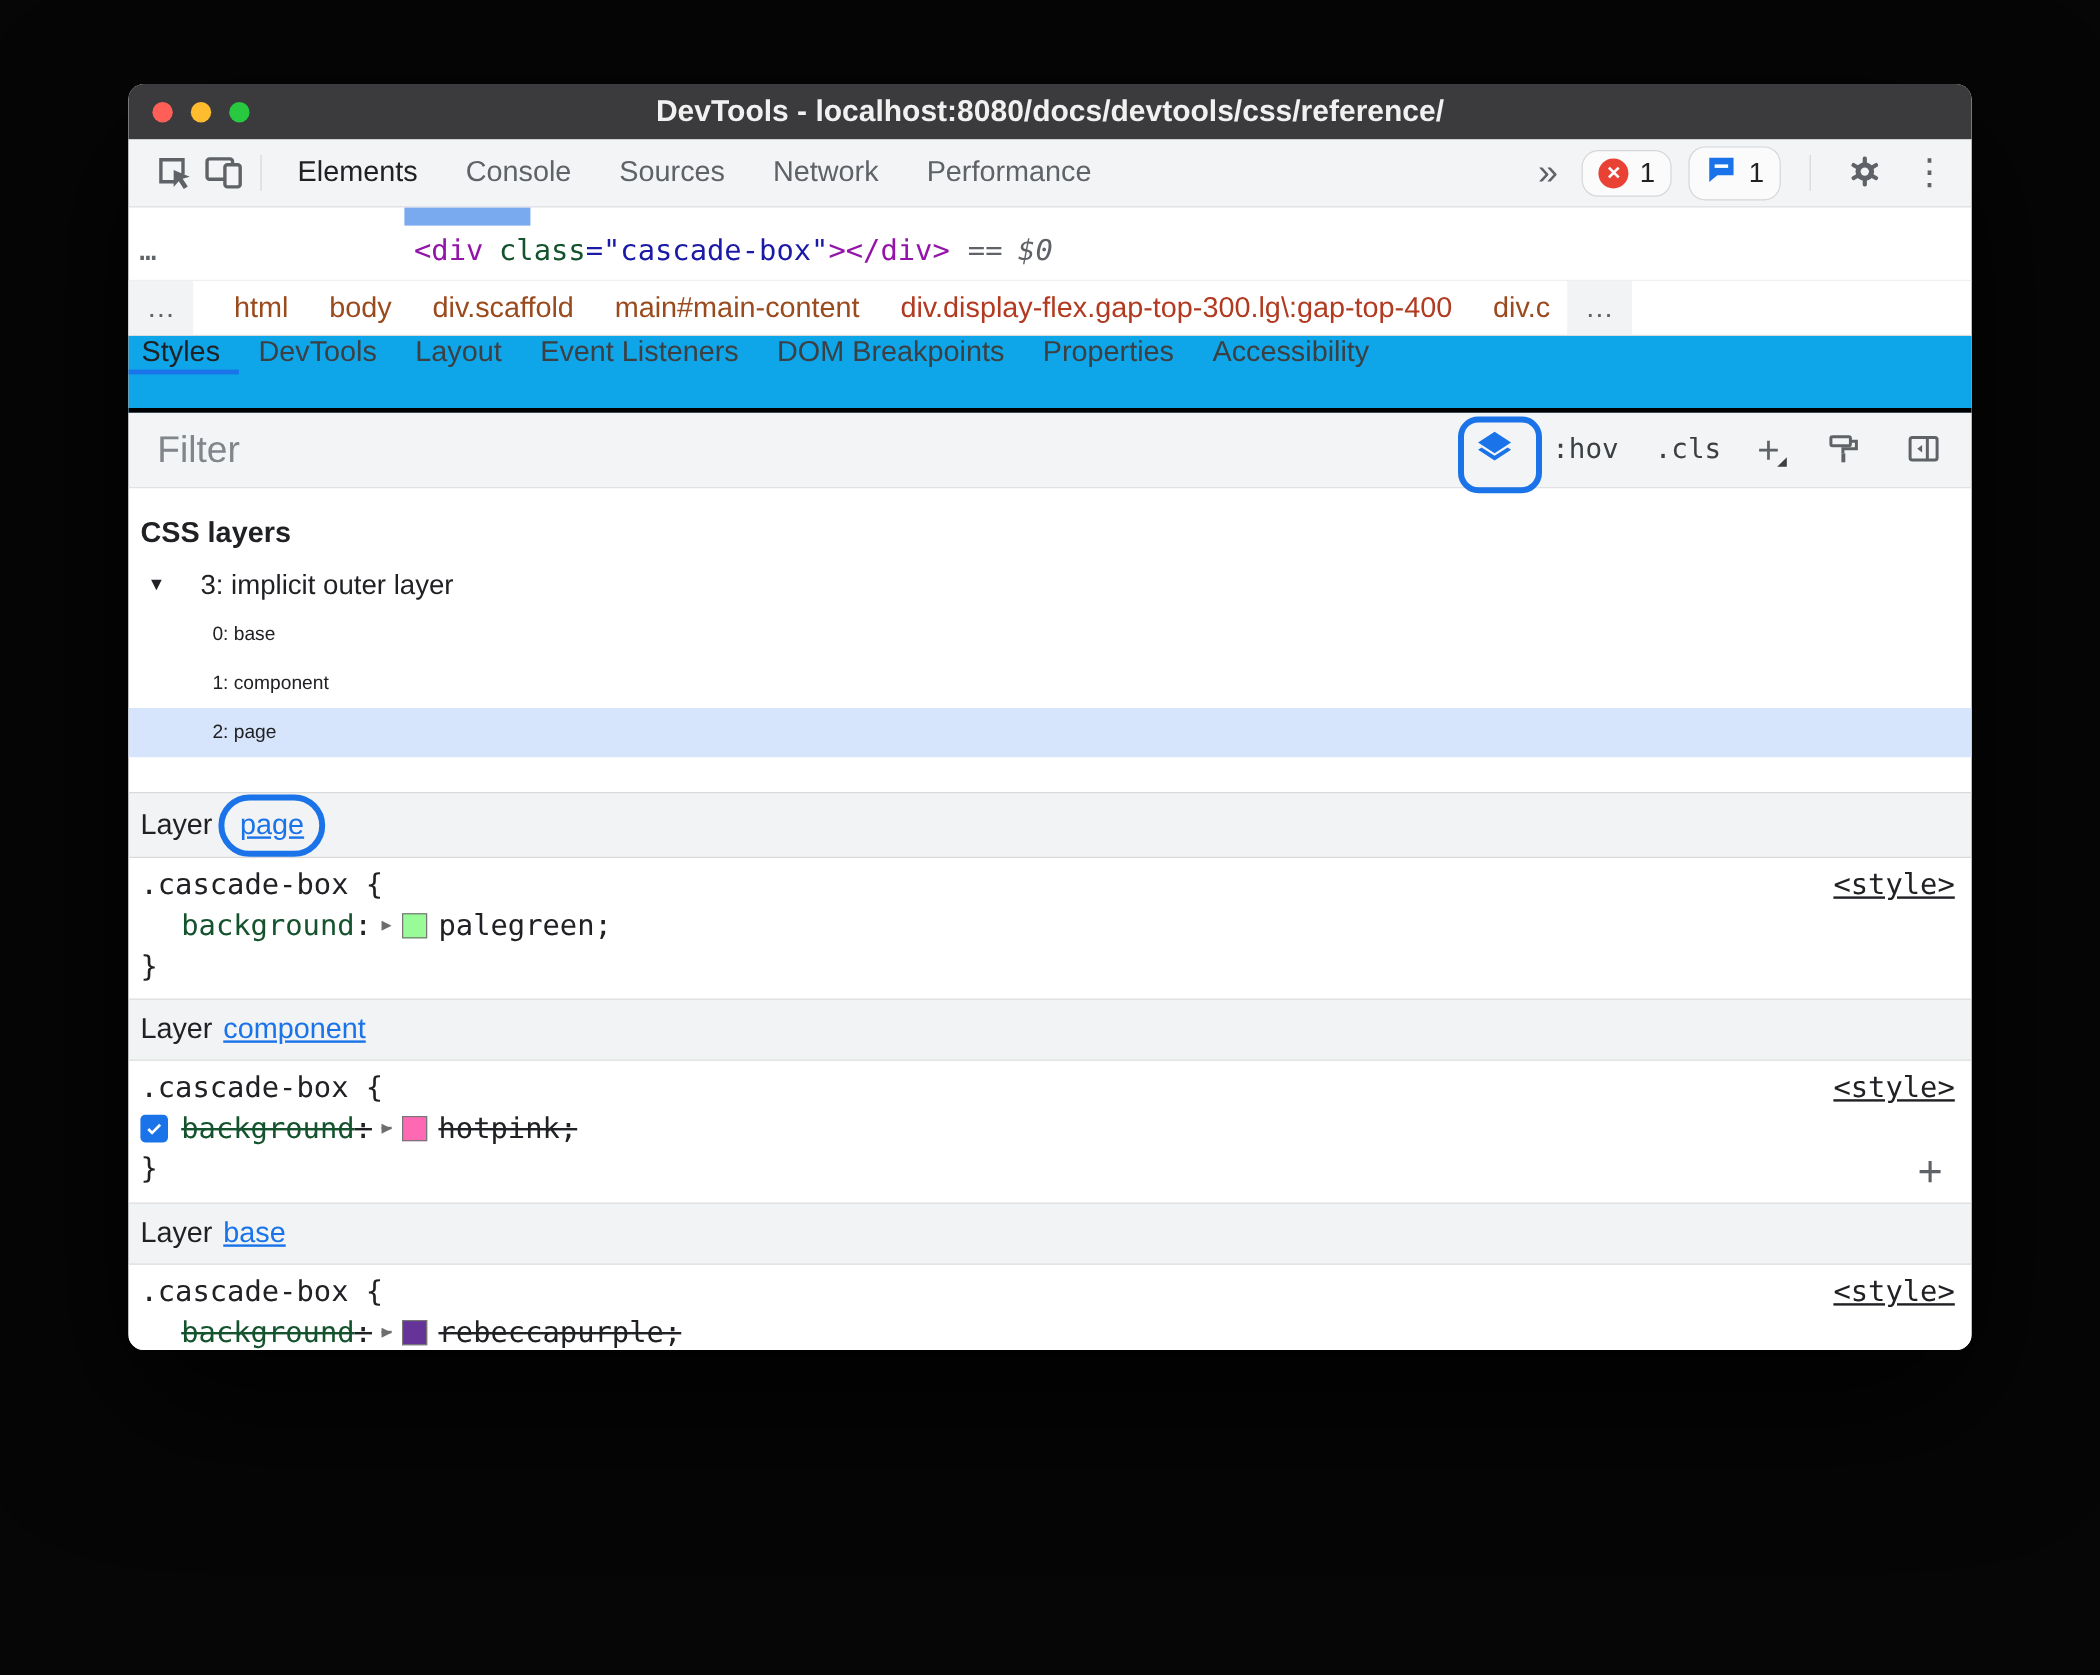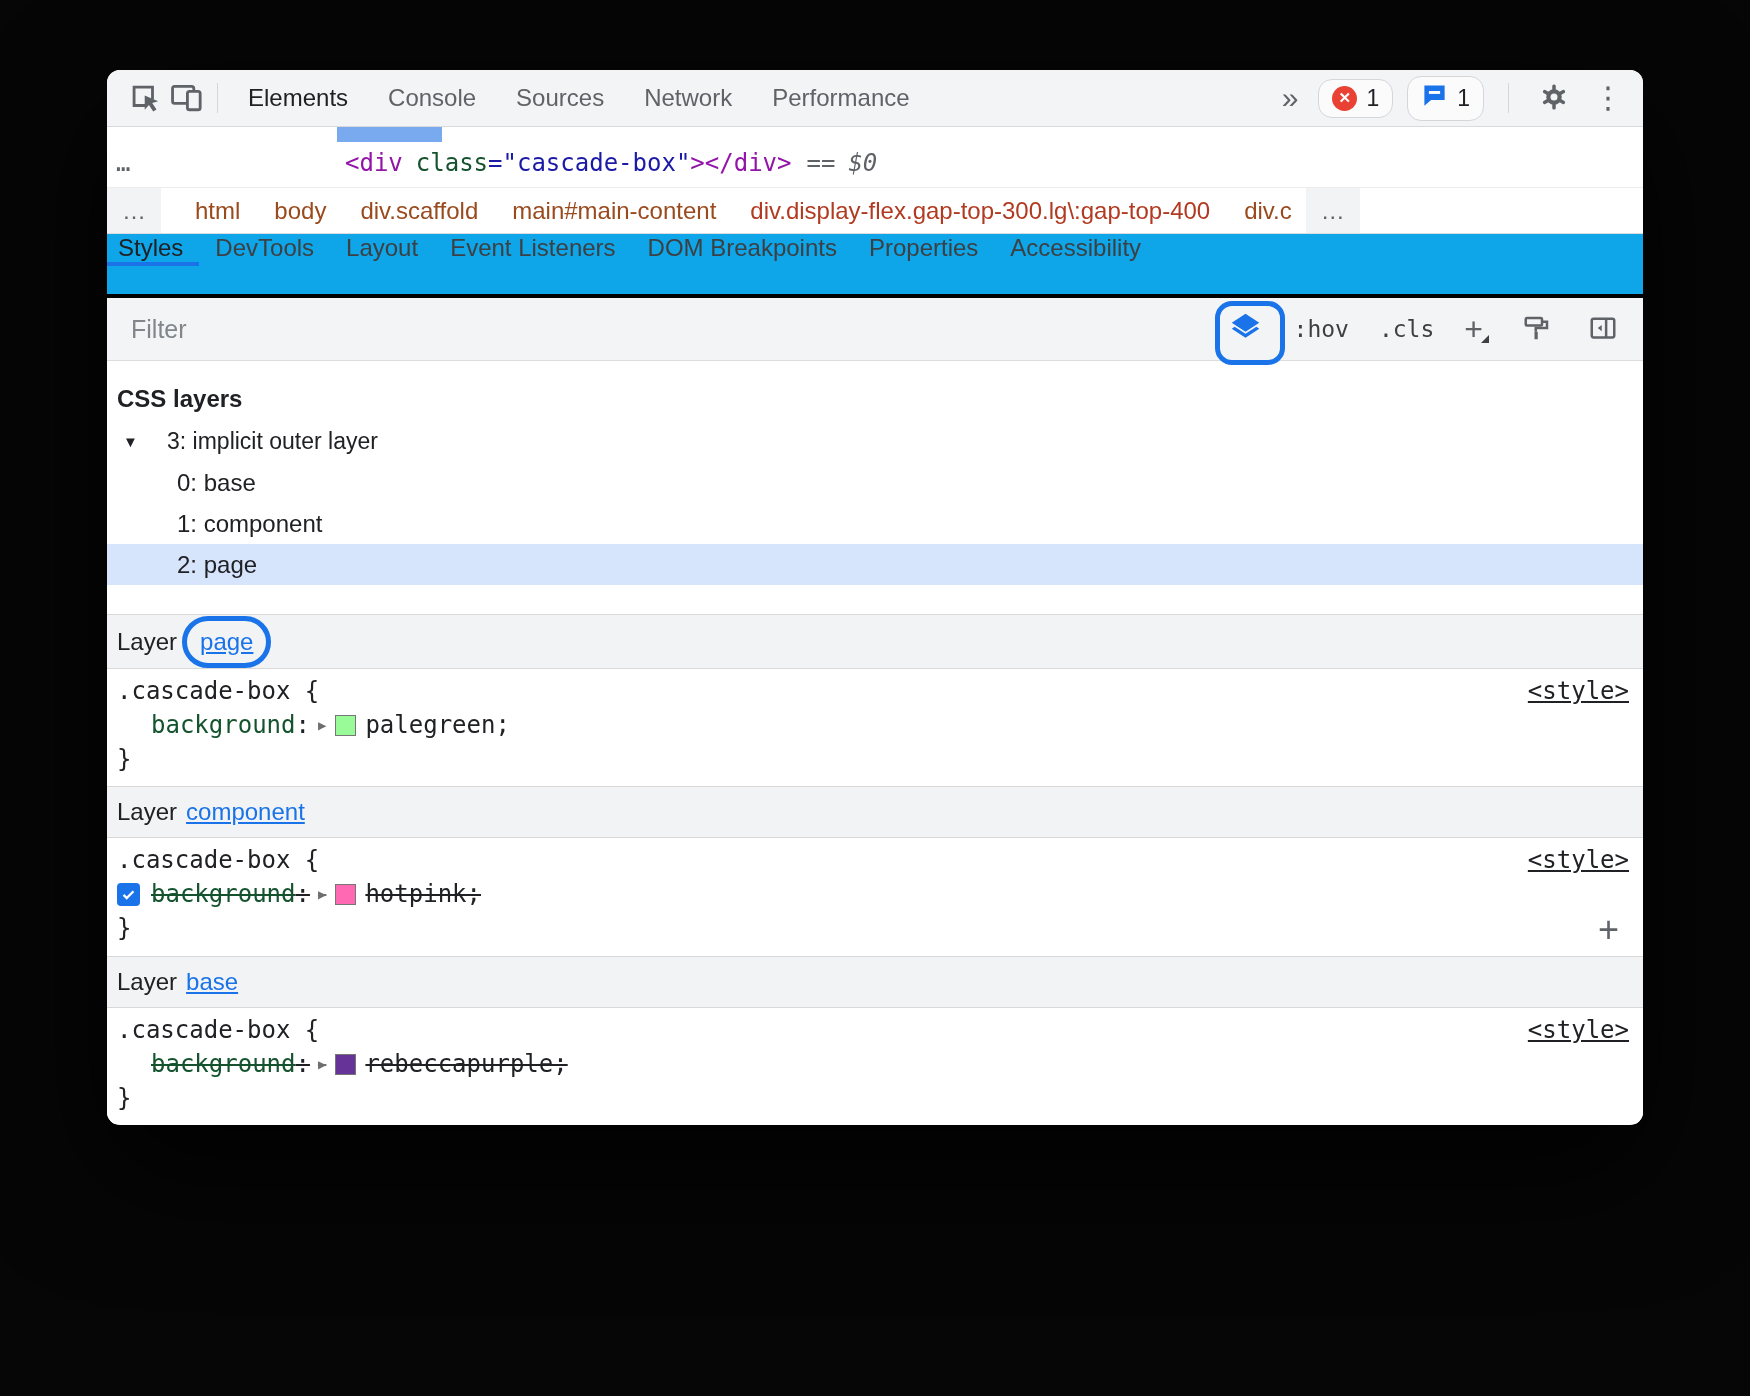--- a/index.html
+++ b/index.html
@@ -52,40 +52,40 @@
   .styles-tabs{flex:0 0 60px;background:#0ea5e9;border-bottom:4px solid #000000;display:flex;align-items:flex-start;
                font-size:24px;color:#3c4043;}
   .stab{display:flex;align-items:center;padding:0 16px;border:none;background:none;font-size:24px;color:#3c4043;
         border-bottom:4px solid transparent;}
   .stab:first-child{padding-left:11px;}
   .stab.selected{border-bottom-color:#1a73e8;color:#202124;}
 
   
   .filter-bar{flex:0 0 62px;background:#f3f4f5;border-bottom:1px solid #dadce0;display:flex;align-items:center;padding:0 22px;}
   .filter-input{background:transparent;border:none;outline:none;font-family:"Liberation Sans",sans-serif;
-                font-size:25px;color:#15803d;width:500px;}
+                font-size:31px;color:#15803d;width:500px;}
   .filter-input::placeholder{color:#80868b;}
   .fb-right{margin-left:auto;display:flex;align-items:center;gap:30px;}
   .layers-btn{position:relative;width:36px;height:36px;display:flex;align-items:center;justify-content:center;
               background:none;border:none;padding:0;}
   .annotation-ring{position:absolute;left:-13px;top:-10px;width:60px;height:54px;border:5px solid #1a73e8;
                    border-radius:17px;pointer-events:none;}
   .mono-toggle{font-family:"DejaVu Sans Mono",monospace;font-size:23px;color:#3c4043;background:none;border:none;padding:0;}
   .plus-btn{display:flex;align-items:flex-start;background:none;border:none;padding:0;}
   .plus-glyph{font-size:32px;color:#5f6368;line-height:1;}
   .plus-caret{width:0;height:0;border-left:8px solid transparent;border-bottom:8px solid #3c4043;margin-top:22px;margin-left:-2px;}
 
   
   .layers-pane{flex:0 0 237px;background:#fff;padding-top:16px;font-size:23px;color:#202124;}
   .layers-heading{font-weight:700;font-size:24px;height:44px;display:flex;align-items:center;padding-left:10px;}
   .tree-root{height:41px;display:flex;align-items:center;padding-left:16px;}
   .expander{font-size:15px;color:#202124;width:30px;background:none;border:none;padding:0;text-align:left;}
   .tree-root-label{margin-left:14px;}
   .tree-child{height:41px;display:flex;align-items:center;padding-left:70px;border:none;background:none;
-              font-size:24px;color:#202124;width:100%;text-align:left;}
+              font-size:16px;color:#202124;width:100%;text-align:left;}
   .tree-child.selected{background:#d7e5fc;}
 
   
   .sec-hdr{background:#f1f3f4;border-top:1px solid #d9d9d9;border-bottom:1px solid #d9d9d9;display:flex;
            align-items:center;padding-left:10px;font-size:24px;color:#202124;gap:9px;}
   .hdr-a{flex:0 0 53px;}.hdr-b{flex:0 0 50px;}
   .layer-link{color:#1a73e8;text-decoration:underline;background:none;border:none;font-size:24px;padding:0;}
   .annotation-pill{display:inline-flex;align-items:center;justify-content:center;border:5px solid #1a73e8;
                    border-radius:26px;padding:0 13px;height:42px;margin-left:-4px;}
 
@@ -106,20 +106,28 @@
   .decl-check{width:23px;height:23px;background:#1a73e8;border-radius:4px;margin-right:11px;display:flex;
               align-items:center;justify-content:center;border:none;padding:0;flex:0 0 auto;}
   .add-rule{position:absolute;right:24px;bottom:8px;font-size:36px;color:#5f6368;font-family:"Liberation Sans",sans-serif;
             line-height:1;background:none;border:none;padding:0;}
 </style>
 </head>
 <body>
 
 <div class="window">
 
+  <div class="titlebar">
+    <div class="traffic">
+      <button class="light red"></button>
+      <button class="light yellow"></button>
+      <button class="light green"></button>
+    </div>
+    <div class="win-title">DevTools - localhost:8080/docs/devtools/css/reference/</div>
+  </div>
 
   <div class="toolbar">
     <button class="tool-icon">
       <span>
         <svg width="34" height="34" viewBox="0 0 24 24">
           <path fill="none" stroke="#5f6368" stroke-width="2" d="M13.5 18H5V5h13v8.5"></path>
           <path fill="#5f6368" d="M12.5 11l9.5 4-4.2 1.2 3 4.6-2.3 1.5-3-4.6-3 3.3z"></path>
         </svg>
       </span>
     </button>

